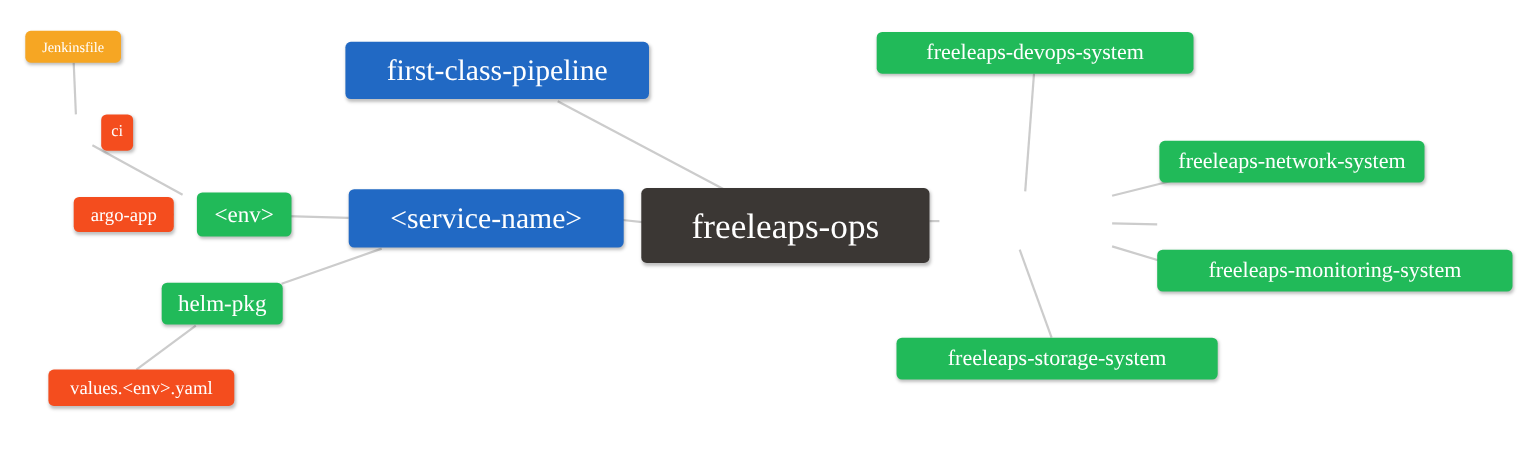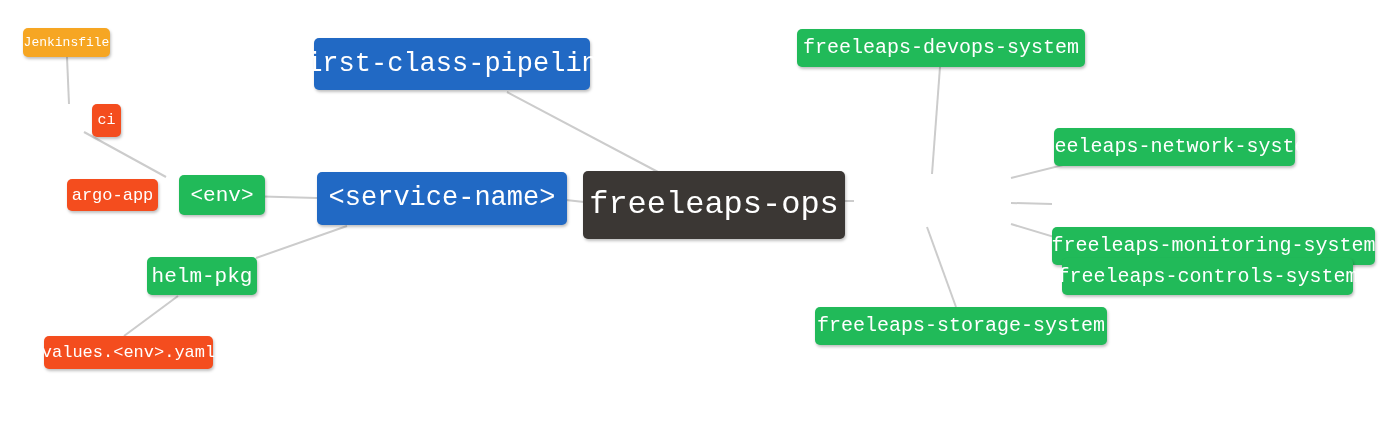--- a/index.html
+++ b/index.html
@@ -3,21 +3,21 @@
 <meta charset="utf-8">
 <style>
   * { margin: 0; padding: 0; box-sizing: border-box; }
   html, body { background: #ffffff; }
   .canvas {
     position: relative;
     width: 1390px;
     height: 421px;
     background: #ffffff;
     overflow: hidden;
-    font-family: Liberation Mono, monospace;
+    font-family: Liberation Serif, serif;
   }
   svg.edges {
     position: absolute;
     left: 0; top: 0;
     width: 1390px; height: 421px;
   }
   svg.edges line {
     stroke: #cccccc;
     stroke-width: 2;
     fill: none;
@@ -80,17 +80,16 @@
 
   <div class="node dark" style="left:583px;  top:171px; width:262px; height:68px; font-size:32px;">freeleaps-ops</div>
 
 
   <div class="node green" style="left:797px;  top:29px;  width:288px; height:38px; font-size:20px;">freeleaps-devops-system</div>
 
   <div class="node green" style="left:1054px; top:128px; width:241px; height:38px; font-size:20px;">freeleaps-network-system</div>
 
   <div class="node green" style="left:1052px; top:185px; width:323px; height:38px; font-size:20px;margin-top:42px;">freeleaps-monitoring-system</div>
 
-  <div class="node green" style="left:1062px; top:258px; width:291px; height:37px; font-size:20px;">freeleaps-controls-system</div>
 
   <div class="node green" style="left:815px;  top:307px; width:292px; height:38px; font-size:20px;">freeleaps-storage-system</div>
 
 </div>
 
 </body></html>

